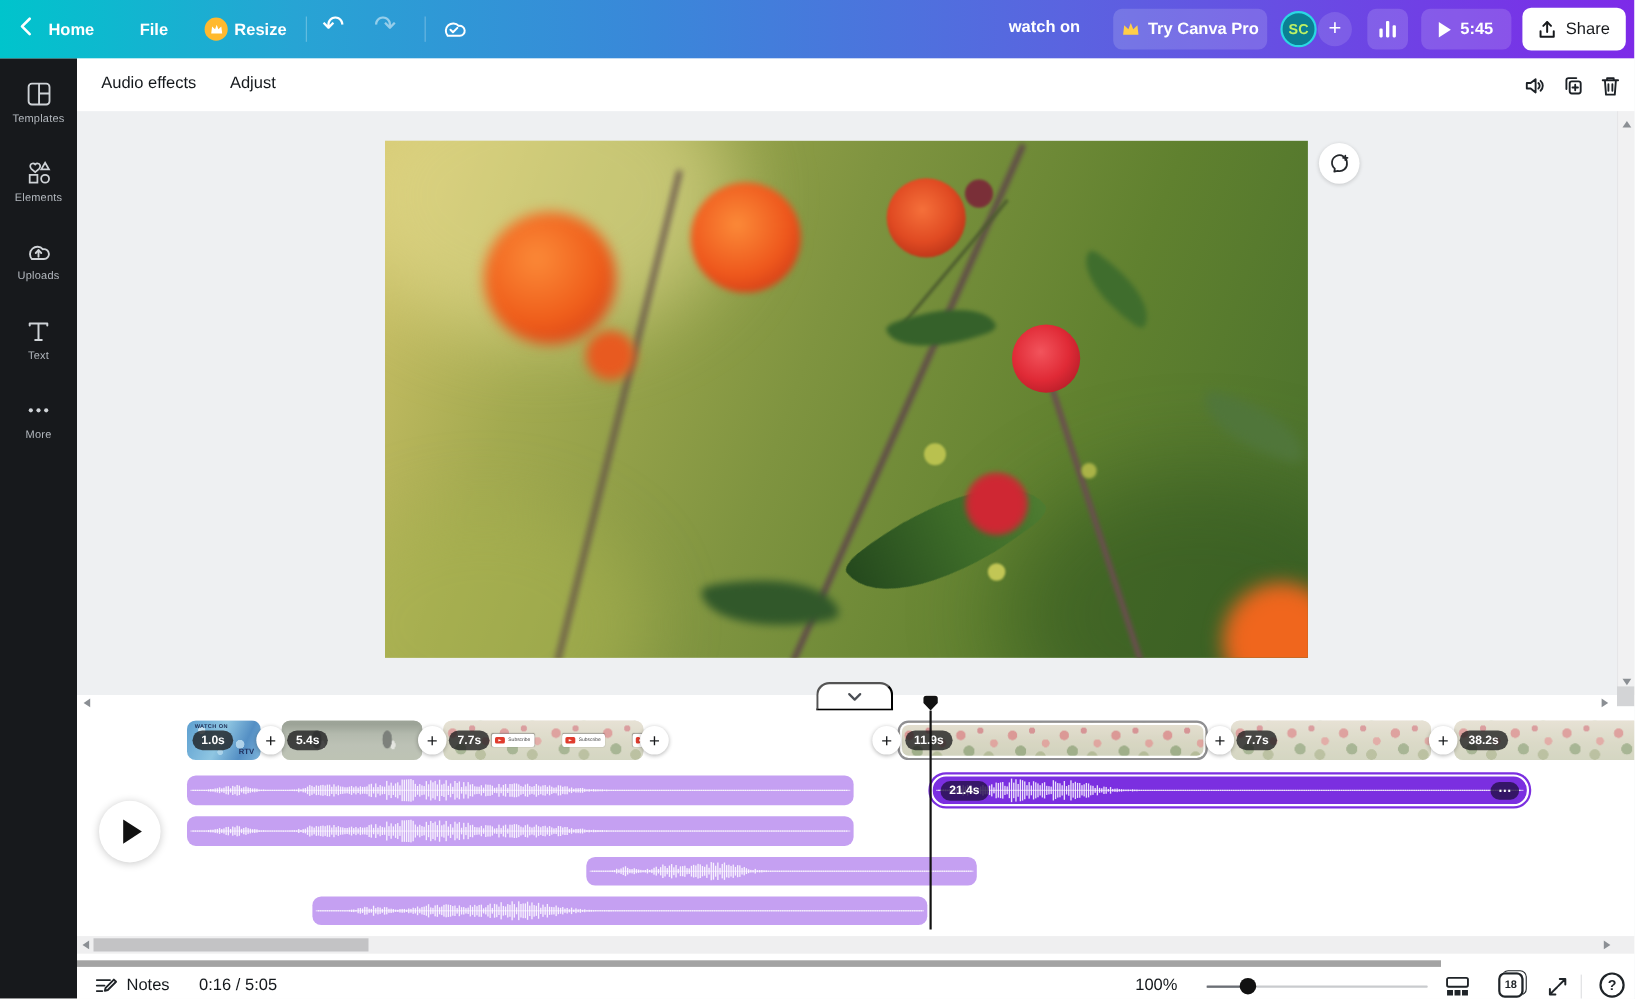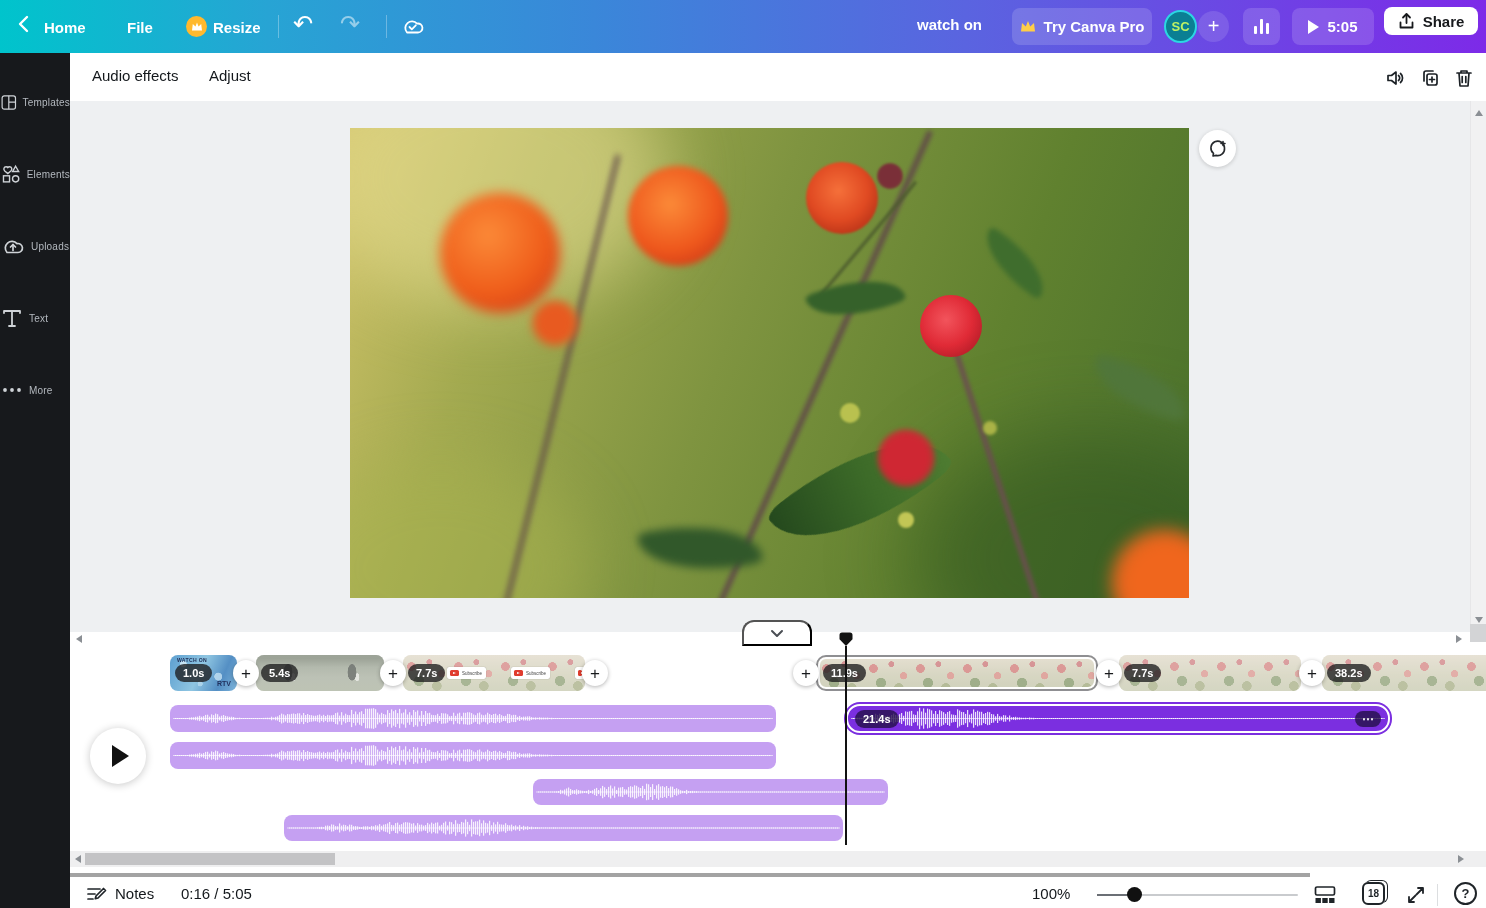--- a/index.html
+++ b/index.html
@@ -16,27 +16,27 @@
   .tb-divider{position:absolute;top:15px;width:1px;height:23px;background:rgba(255,255,255,.3)}
   .glyph-btn{position:absolute;top:13px;font-size:21px;line-height:26px;color:#fff;cursor:pointer;background:none;border:none}
   .crown-badge{position:absolute;width:21px;height:21px;border-radius:50%;background:#ffb92e;display:flex;align-items:center;justify-content:center}
   .trybtn{position:absolute;left:1012px;top:8px;width:140px;height:37px;border:none;border-radius:8px;
     background:rgba(255,255,255,.15);color:#fff;font-size:15px;font-weight:700;display:flex;align-items:center;justify-content:center;gap:8px;cursor:pointer;font-family:inherit}
   .avatar{position:absolute;left:1164px;top:10px;width:33px;height:33px;border-radius:50%;background:#0b7f93;
     border:2.5px solid #2bd7e3;color:#bef264;font-size:13px;font-weight:700;display:flex;align-items:center;justify-content:center;cursor:pointer}
   .plus-top{position:absolute;left:1198px;top:11px;width:31px;height:31px;border-radius:50%;border:none;background:rgba(255,255,255,.12);
     color:#fff;font-size:20px;font-weight:400;display:flex;align-items:center;justify-content:center;cursor:pointer}
   .sq-btn{position:absolute;top:8px;height:37px;border:none;border-radius:8px;background:rgba(255,255,255,.15);display:flex;align-items:center;justify-content:center;gap:8px;cursor:pointer;color:#fff}
-  .share-btn{position:absolute;left:1384px;top:7px;width:94px;height:28px;border:none;border-radius:8px;background:#fff;
-    color:#17191c;font-size:15px;font-weight:700;display:flex;align-items:center;justify-content:center;gap:8px;cursor:pointer;font-family:inherit}
+  .share-btn{position:absolute;left:1384px;top:7px;width:94px;height:39px;border:none;border-radius:8px;background:#fff;
+    color:#17191c;font-size:15px;font-weight:400;display:flex;align-items:center;justify-content:center;gap:8px;cursor:pointer;font-family:inherit}
   .tri-play{width:0;height:0;border-left:11px solid #fff;border-top:7px solid transparent;border-bottom:7px solid transparent}
 
   
   .sidebar{position:absolute;left:0;top:53px;width:70px;height:855px;background:#17191c;z-index:40}
-  .side-item{position:absolute;left:0;width:70px;height:58px;display:flex;flex-direction:row;align-items:center;gap:5px;cursor:pointer;color:#cfd3d7}
+  .side-item{position:absolute;left:0;width:70px;height:58px;display:flex;flex-direction:column;align-items:center;gap:5px;cursor:pointer;color:#cfd3d7}
   .side-item .lbl{font-size:10px;color:#b4b9bf;letter-spacing:.2px}
 
   
   .toolbar{position:absolute;left:70px;top:53px;width:1416px;height:48px;background:#fff;z-index:30}
   .tool-link{position:absolute;top:14px;font-size:15px;font-weight:500;color:#14181c;background:none;border:none;cursor:pointer;font-family:inherit}
   .tool-icon{position:absolute;top:13px;width:24px;height:24px;background:none;border:none;cursor:pointer;color:#1c2126;display:flex;align-items:center;justify-content:center}
 
   
   .canvas-area{position:absolute;left:70px;top:101px;width:1416px;height:531px;background:#eef0f2}
   .artboard{position:absolute;left:280px;top:27px;width:839px;height:470px;overflow:hidden;cursor:pointer;
@@ -101,21 +101,21 @@
     box-shadow:0 1px 8px rgba(0,0,0,.22);cursor:pointer;display:flex;align-items:center;justify-content:center}
   .play-circle .tri2{width:0;height:0;border-left:17px solid #111;border-top:11px solid transparent;border-bottom:11px solid transparent;margin-left:5px}
 
   .playhead-line{position:absolute;left:845px;top:646px;width:2px;height:199px;background:#121212;z-index:20;cursor:ew-resize}
   .playhead-pin{position:absolute;left:838px;top:632px;z-index:21;cursor:ew-resize}
 
   .hscroll{position:absolute;left:70px;top:851px;width:1416px;height:16px;background:#efeff0;z-index:8}
   .hthumb{position:absolute;left:15px;top:2px;width:250px;height:12px;background:#c3c3c5;cursor:pointer}
 
   
-  .bottombar{position:absolute;left:70px;top:873px;width:1240px;height:35px;background:#fff;border-top:4px solid #a3a3a3;z-index:30}
+  .bottombar{position:absolute;left:70px;top:873px;width:1240px;height:35px;background:#fff;border-top:6px solid #a3a3a3;z-index:30}
   .bb-text{position:absolute;top:8px;font-size:15px;color:#14181c}
   .bb-icon{position:absolute;top:6px;width:24px;height:24px;background:none;border:none;cursor:pointer;color:#1f2428;display:flex;align-items:center;justify-content:center}
   .zoom-track{position:absolute;left:1027px;top:17px;width:201px;height:2px;background:#c9cbce;border-radius:1px;cursor:pointer}
   .zoom-track .fill{position:absolute;left:0;top:0;height:2px;width:36px;background:#6b6f75}
   .zoom-dot{position:absolute;left:1057px;top:10px;width:15px;height:15px;border-radius:50%;background:#111;cursor:pointer}
   .bb-divider{position:absolute;left:1367px;top:7px;width:1px;height:22px;background:#dcdee0}
   .help-btn{position:absolute;left:1384px;top:5px;width:23px;height:23px;border-radius:50%;border:2px solid #1f2428;background:none;
     font-size:13px;font-weight:700;color:#1f2428;cursor:pointer;display:flex;align-items:center;justify-content:center;font-family:inherit}
   .pages-btn{position:absolute;left:1292px;top:5px;width:23px;height:23px;border:2px solid #1f2428;border-radius:6px;background:none;
     font-size:10px;font-weight:700;color:#1f2428;cursor:pointer;display:flex;align-items:center;justify-content:center;box-shadow:3px -2px 0 -1px #fff,3px -2px 0 0 #1f2428;font-family:inherit}
@@ -162,21 +162,21 @@
       <svg width="19" height="19" viewBox="0 0 19 19">
           <g fill="#fff">
             <rect x="2" y="9" width="3" height="8" rx="1"></rect>
             <rect x="8" y="2" width="3" height="15" rx="1"></rect>
             <rect x="14" y="6" width="3" height="11" rx="1"></rect>
           </g>
         </svg>
     </button>
     <button class="sq-btn" style="left:1292px;width:82px;font-size:15px;font-weight:700;font-family:inherit">
       <span class="tri-play"></span>
-      <span>5:05</span>
+      <span>5:45</span>
     </button>
     <button class="share-btn">
       <svg width="17" height="18" viewBox="0 0 17 18" fill="none" stroke="#17191c" stroke-width="1.8" stroke-linecap="round" stroke-linejoin="round">
         <path d="M8.5 11V2.5"></path>
           <path d="M5 5.5L8.5 2l3.5 3.5"></path>
           <path d="M2.5 10.5v5h12v-5"></path>
       </svg>
       <span>Share</span>
     </button>
   </header>

